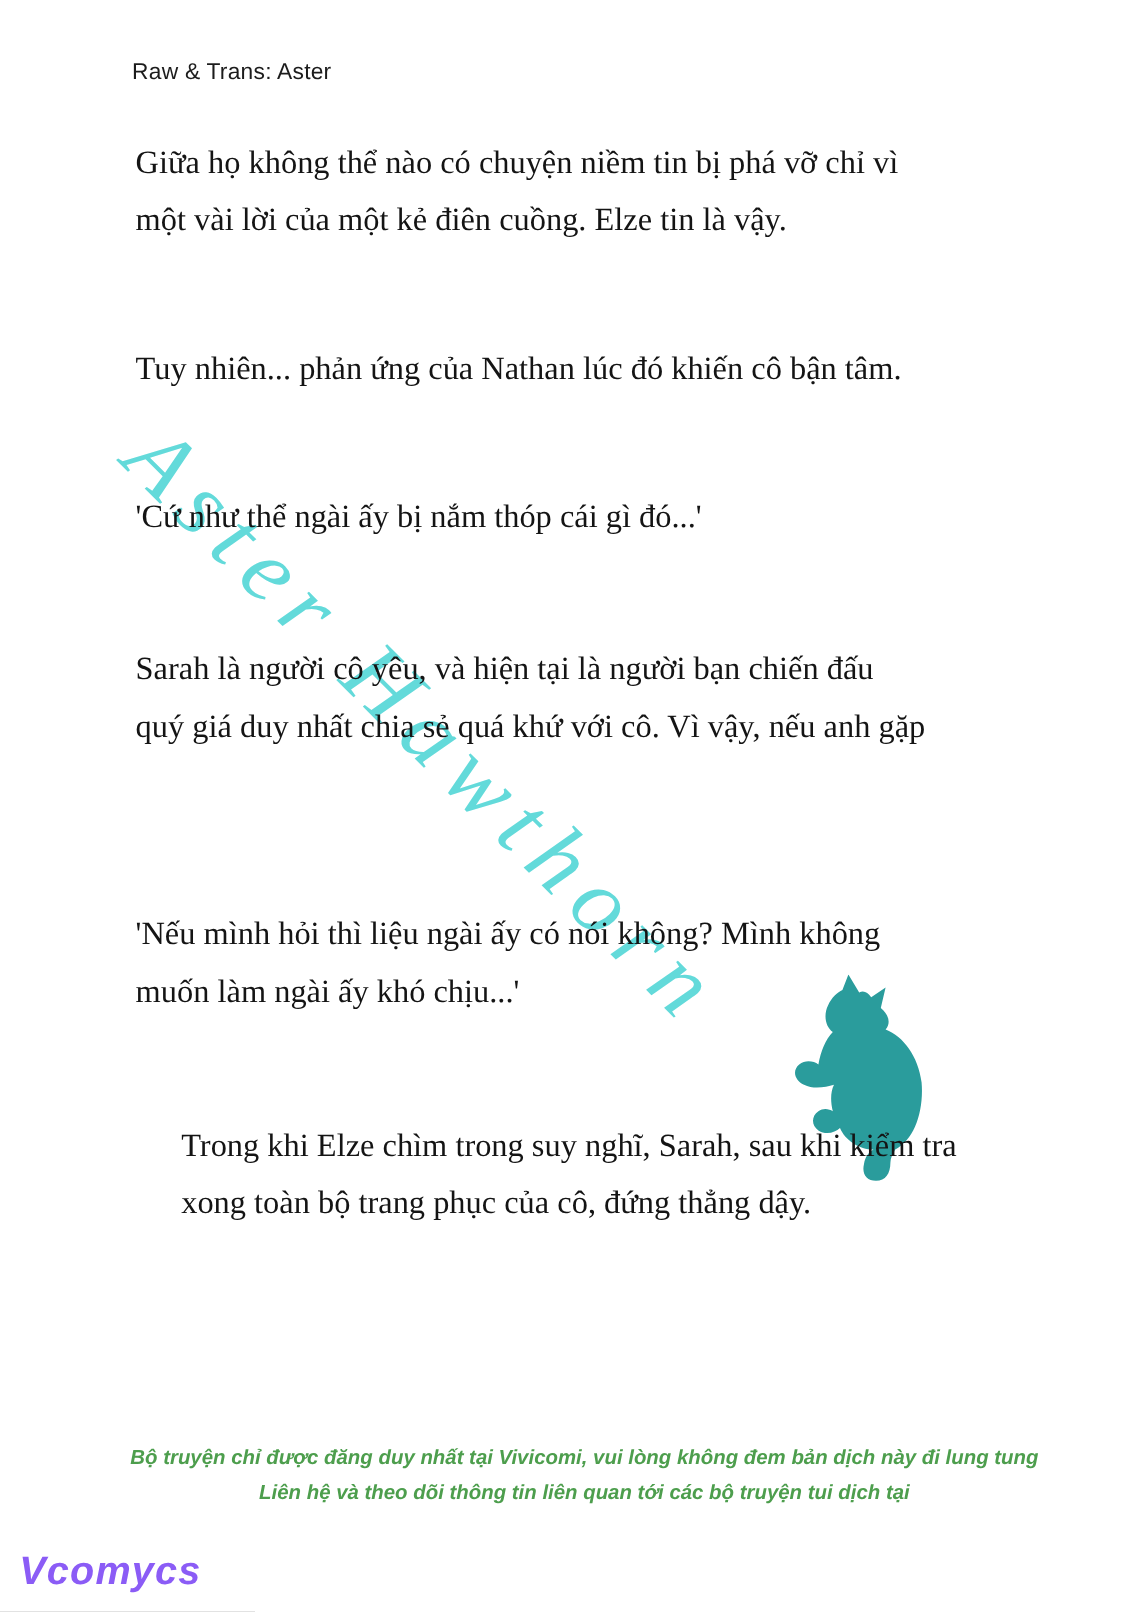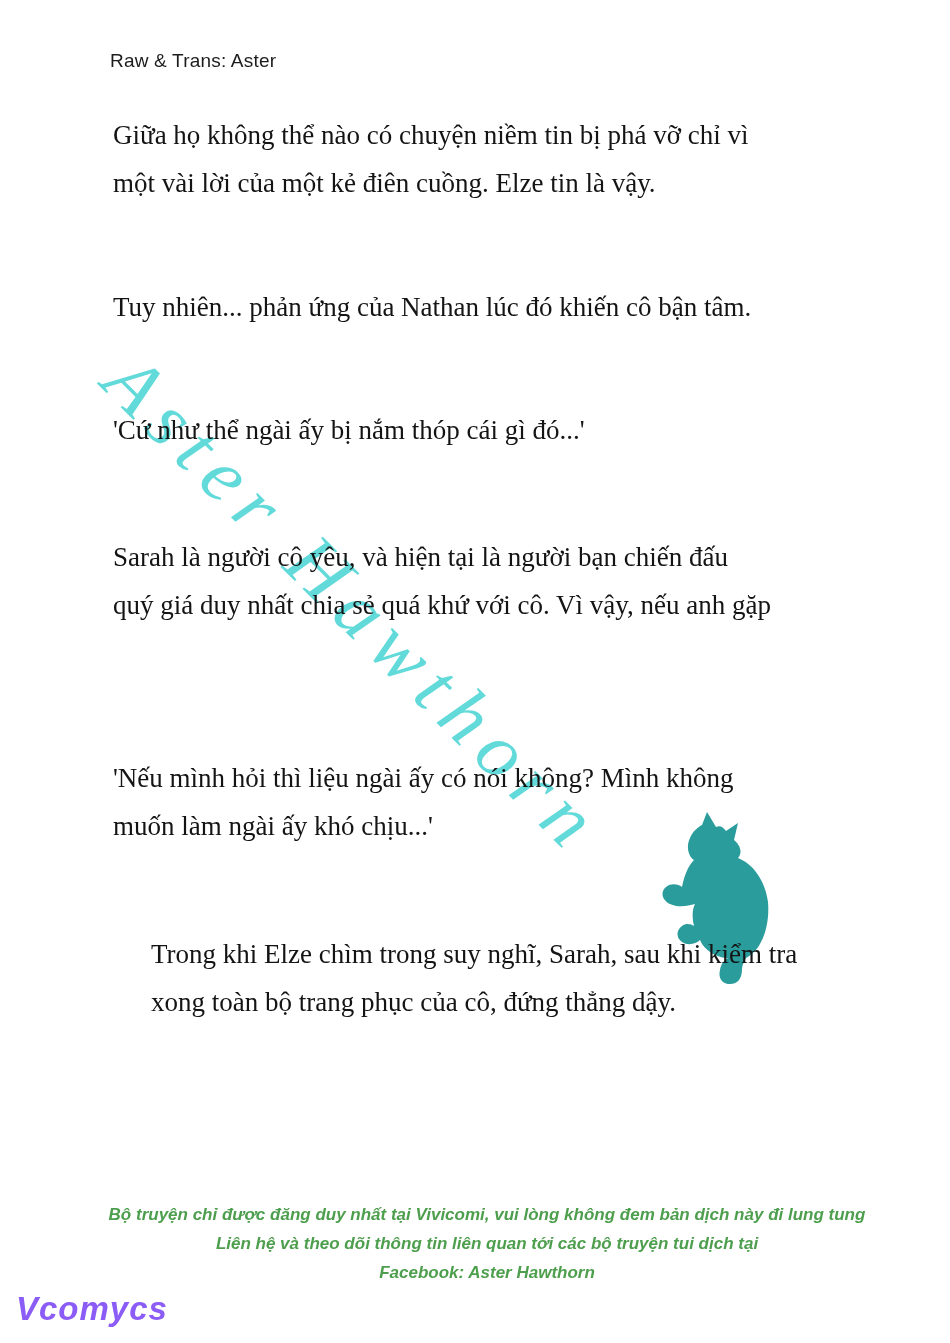--- a/index.html
+++ b/index.html
@@ -121,18 +121,17 @@
       </p>
       <p class="para p6">
         <span class="tline">Trong khi Elze chìm trong suy nghĩ, Sarah, sau khi kiểm tra</span>
         <span class="tline">xong toàn bộ trang phục của cô, đứng thẳng dậy.</span>
       </p>
     </div>
 
   <div class="footer">
     <span class="footer-line">Bộ truyện chỉ được đăng duy nhất tại Vivicomi, vui lòng không đem bản dịch này đi lung tung</span>
     <span class="footer-line">Liên hệ và theo dõi thông tin liên quan tới các bộ truyện tui dịch tại</span>
-    <span class="footer-line">Facebook: Aster Hawthorn</span>
   </div>
 
   <div class="logo">Vcomycs</div>
 
 </div>
 
 </body></html>

